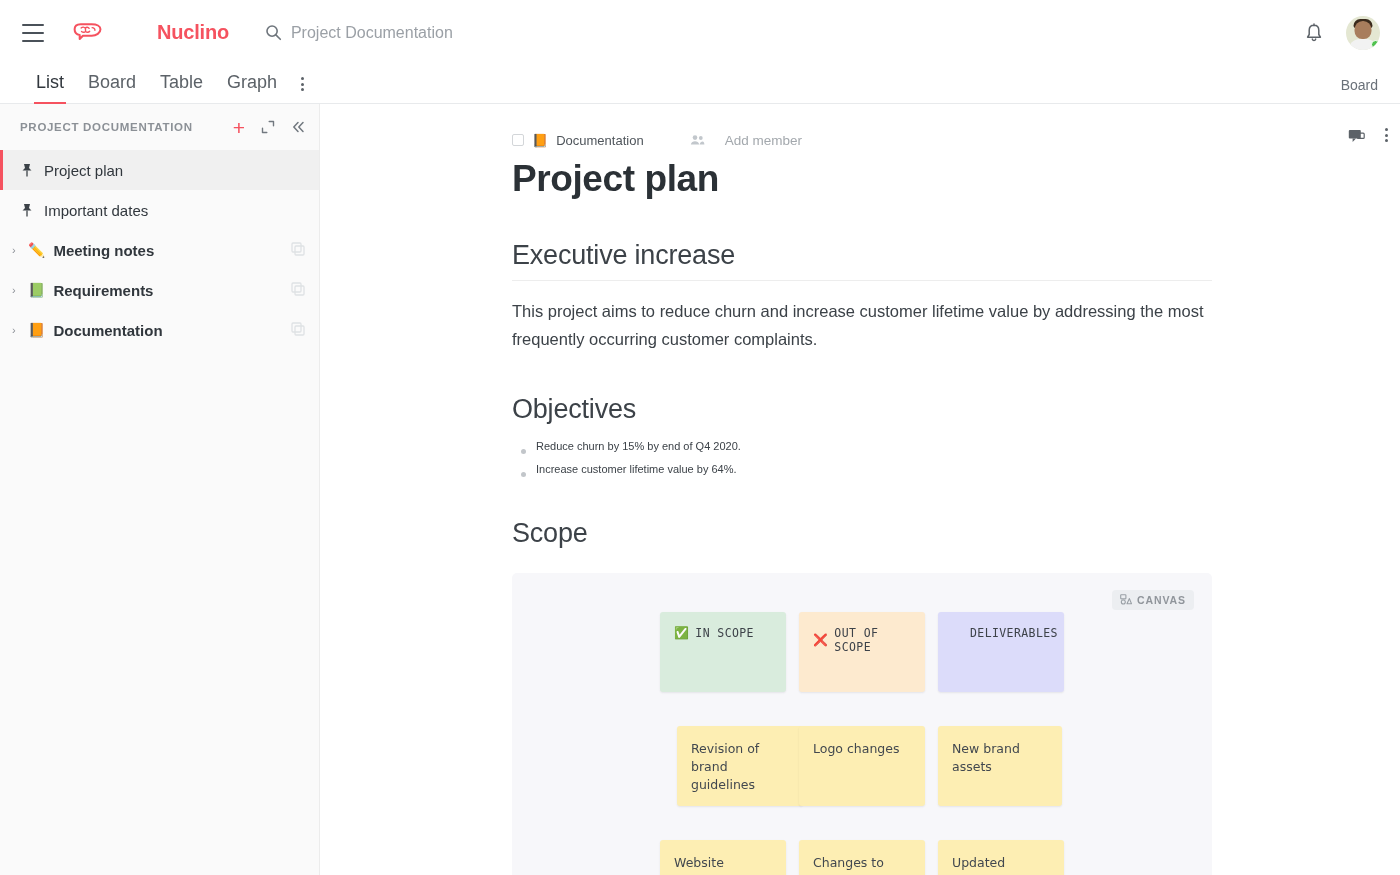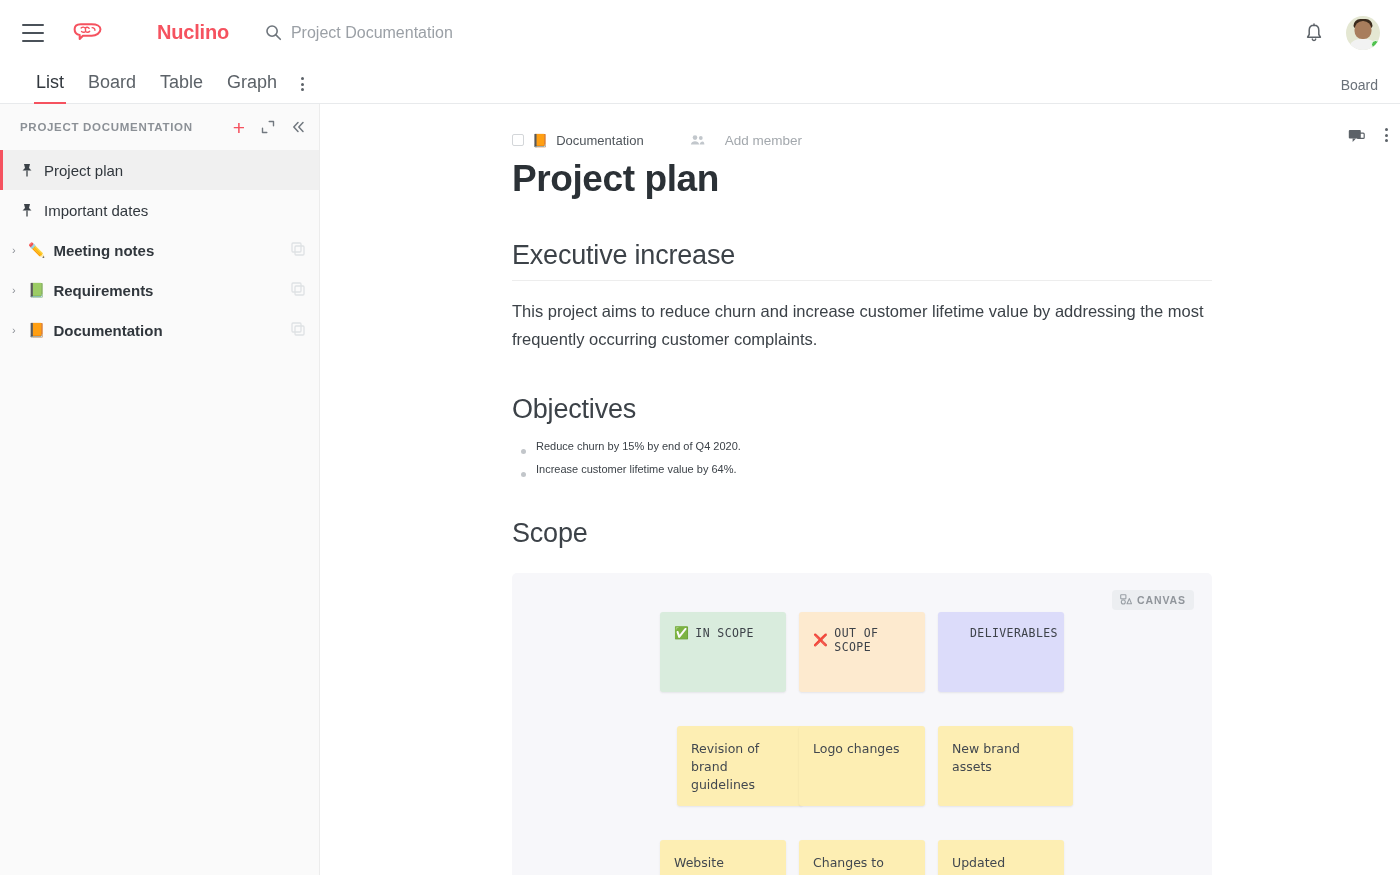--- a/index.html
+++ b/index.html
@@ -444,21 +444,21 @@
       </div>
       <div class="note" style="left:287px; top:267px; width:126px; height:80px; background:#fdeeb3;">
         <div class="note-body">Changes to core brand values</div>
       </div>
 
       <div class="note" style="left:426px; top:39px; width:126px; height:80px; background:#dcdcfa;padding-left:32px;">
         <div class="note-head">
           <span>DELIVERABLES</span>
         </div>
       </div>
-      <div class="note" style="left:426px; top:153px; width:135px; height:80px; background:#fdeeb3;">
+      <div class="note" style="left:426px; top:153px; width:124px; height:80px; background:#fdeeb3;">
         <div class="note-body">New brand assets</div>
       </div>
       <div class="note" style="left:426px; top:267px; width:126px; height:80px; background:#fdeeb3;">
         <div class="note-body">Updated website</div>
       </div>
     </div>
   </div>
 </div>
 
 </body></html>

